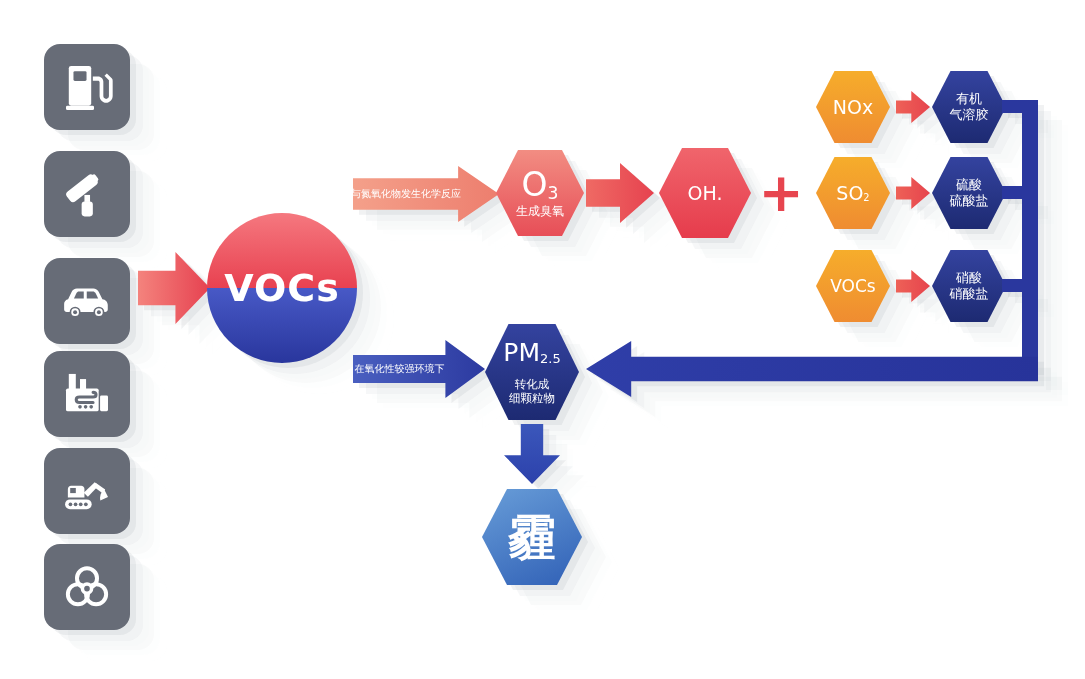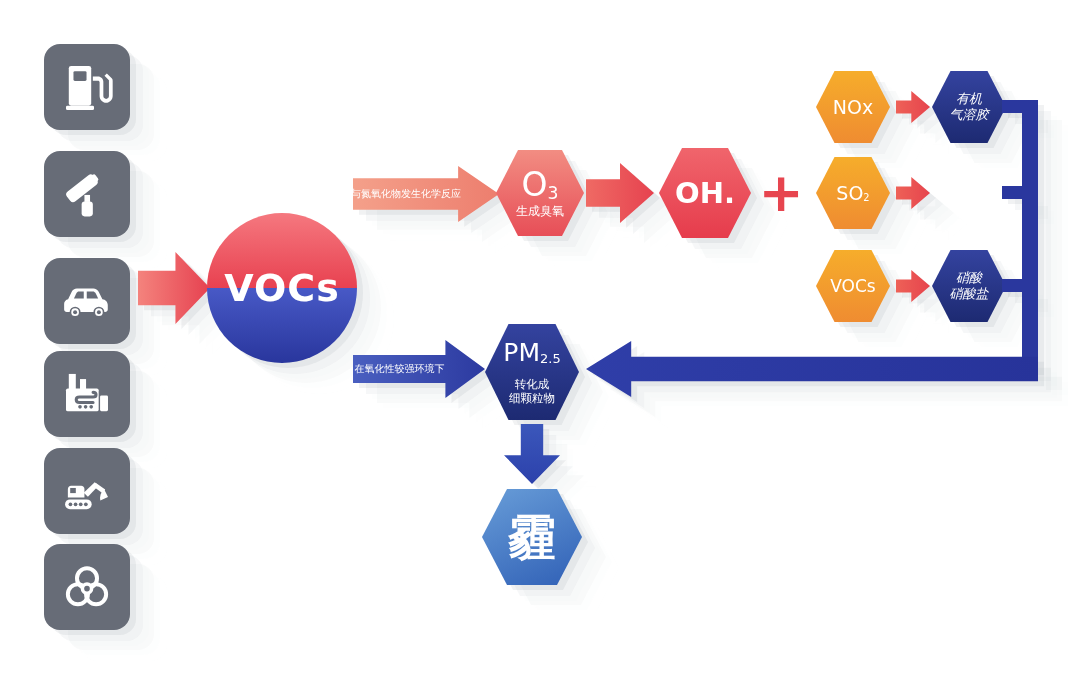--- a/index.html
+++ b/index.html
@@ -19,26 +19,26 @@
   
   .hex{width:100%;height:100%;display:flex;flex-direction:column;align-items:center;justify-content:center;
        color:#fff;text-align:center;
        clip-path:polygon(25% 0,75% 0,100% 50%,75% 100%,25% 100%,0 50%);}
   .hex-o3{background:linear-gradient(180deg,#f28d82 0%,#e74e57 100%);text-align:center;}
   .hex-oh{background:linear-gradient(180deg,#f0656c 0%,#e63c4c 100%);}
   .hex-orange{background:linear-gradient(180deg,#f6ad2b 0%,#ef8c31 100%);}
   .hex-navy{background:linear-gradient(180deg,#34439f 0%,#1d2a72 100%);}
   .hex-haze{background:linear-gradient(155deg,#689dd8 0%,#3060b6 100%);}
   .hex-title{font-size:33px;font-weight:400;line-height:1;}
-  .hex-title-md{font-size:29px;font-weight:700;line-height:1;}
+  .hex-title-md{font-size:19px;font-weight:400;line-height:1;}
   .hex-title-sm{font-size:19px;font-weight:400;line-height:1;}
   .hex-title-xs{font-size:17px;font-weight:400;line-height:1;}
   .subsc{font-size:.52em;position:relative;top:.18em;}
   .hex-caption{font-size:12px;margin-top:3px;line-height:1.2;}
-  .hex-line{font-size:13px;line-height:16px;font-style:italic;}
+  .hex-line{font-size:13px;line-height:16px;}
   .pm-title{font-size:25px;line-height:1;}
   .pm-cap{font-size:11.5px;line-height:14px;margin-top:12px;}
   .haze-char{font-size:48px;font-weight:bold;line-height:1;}
   
   .fill{width:100%;height:100%;}
   .arr-feed{clip-path:polygon(0 26%,52% 26%,52% 0,100% 50%,52% 100%,52% 74%,0 74%);
             background:linear-gradient(90deg,#f4837d,#e64150);}
   .arr-salmon{clip-path:polygon(0 22%,72% 22%,72% 0,100% 50%,72% 100%,72% 78%,0 78%);
             background:linear-gradient(90deg,#f4a08a,#ed7e6e);}
   .arr-red{clip-path:polygon(0 27%,50% 27%,50% 0,100% 50%,50% 100%,50% 73%,0 73%);
@@ -186,20 +186,26 @@
   </div>
 
   <div class="abs sh" style="left:816px;top:157px;width:74px;height:72px">
     <div class="hex hex-orange">
       <div class="hex-title-sm"><span>SO</span><span class="subsc">2</span></div>
     </div>
   </div>
   <div class="abs sh" style="left:896px;top:177px;width:34px;height:32px">
     <div class="fill arr-small"></div>
   </div>
+  <div class="abs sh" style="left:932px;top:157px;width:74px;height:72px">
+    <div class="hex hex-navy">
+      <div class="hex-line">硫酸</div>
+      <div class="hex-line">硫酸盐</div>
+    </div>
+  </div>
 
   <div class="abs sh" style="left:816px;top:250px;width:74px;height:72px">
     <div class="hex hex-orange">
       <div class="hex-title-xs"><span>VOCs</span><span class="subsc"></span></div>
     </div>
   </div>
   <div class="abs sh" style="left:896px;top:270px;width:34px;height:32px">
     <div class="fill arr-small"></div>
   </div>
   <div class="abs sh" style="left:932px;top:250px;width:74px;height:72px">

